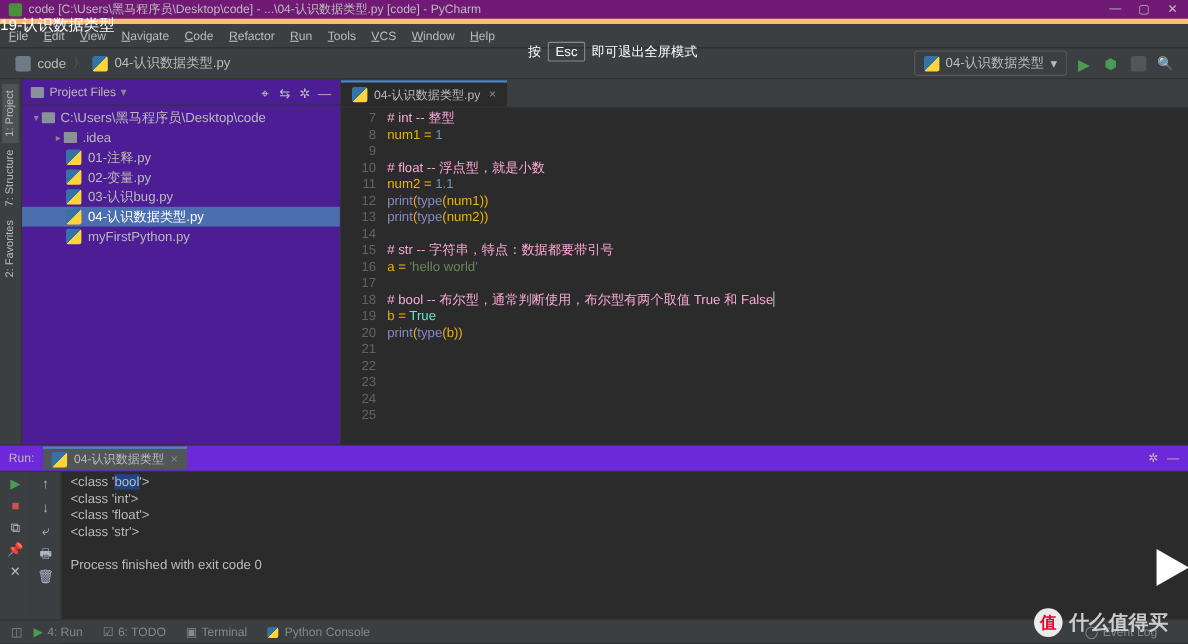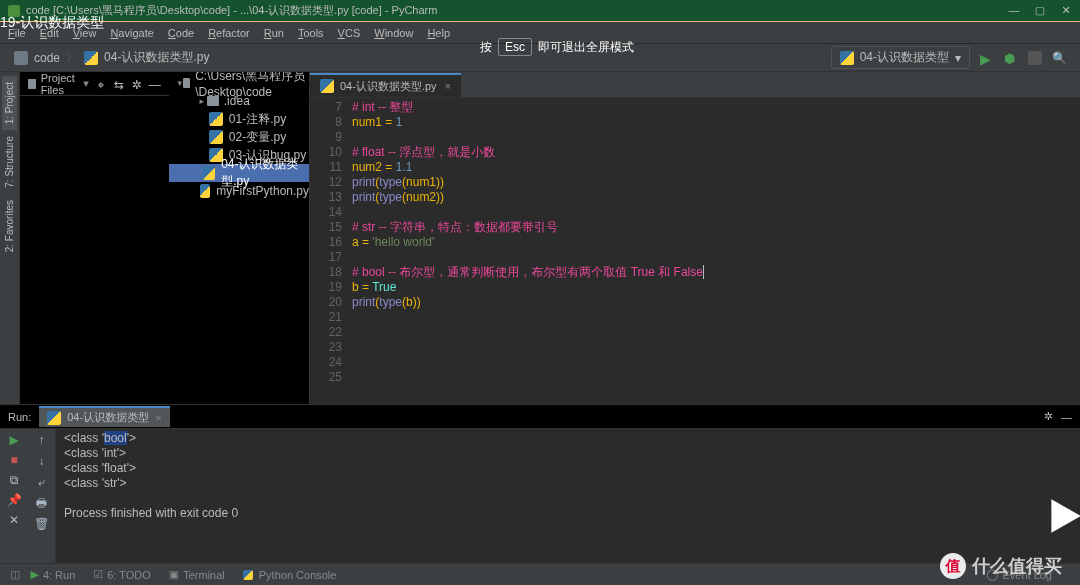--- a/index.html
+++ b/index.html
@@ -1,18 +1,18 @@
 <!DOCTYPE html>
 <html><head>
 <meta charset="utf-8">
 <style>
 * { margin: 0; padding: 0; box-sizing: border-box; font-family: "Segoe UI", Arial, sans-serif; }
 body { background: #2b2b2b; color: #a9b7c6; font-size: 12px; width: 1080px; height: 585px; overflow: hidden; position: relative; }
 .overlay-label { position: absolute; top: 14px; left: 0; color: #fff; font-size: 14px; z-index: 100; }
-.titlebar { background: #14532d; height: 22px; display: flex; align-items: center; padding: 0 8px; color: #bbb; font-size: 11px; border-bottom: 1px solid #fdba74; }
+.titlebar { background: #701a75; height: 22px; display: flex; align-items: center; padding: 0 8px; color: #bbb; font-size: 11px; border-bottom: 5px solid #fdba74; }
 .titlebar-icon { width: 12px; height: 12px; background: #4a8f3c; margin-right: 6px; border-radius: 2px; }
 .titlebar-text { flex: 1; }
 .win-controls { display: flex; gap: 14px; color: #bbb; }
 .win-ctrl { cursor: pointer; width: 12px; text-align: center; }
 .menubar { background: #3c3f41; height: 22px; display: flex; align-items: center; padding: 0 8px; gap: 14px; color: #bbb; font-size: 11px; border-bottom: 1px solid #2b2b2b; }
 .menubar span { cursor: pointer; }
 .menubar span u { text-decoration: underline; }
 .toolbar { background: #3c3f41; height: 28px; display: flex; align-items: center; padding: 0 14px; border-bottom: 1px solid #323232; }
 .crumb-icon { width: 14px; height: 14px; background: #6e7a86; margin-right: 6px; border-radius: 2px; }
 .crumb { color: #bbb; font-size: 12px; }
@@ -22,49 +22,49 @@
 .run-config { background: #3c3f41; border: 1px solid #555; padding: 2px 8px; border-radius: 3px; display: flex; align-items: center; color: #bbb; cursor: pointer; }
 .tb-icon { width: 14px; height: 14px; cursor: pointer; }
 .play { color: #499c54; font-size: 14px; }
 .bug { color: #499c54; font-size: 13px; }
 .stop { background: #555; border-radius: 2px; }
 .search { color: #bbb; }
 .main { display: flex; height: 332px; }
 .left-gutter { width: 20px; background: #3c3f41; border-right: 1px solid #323232; display: flex; flex-direction: column; align-items: center; padding-top: 4px; }
 .gutter-tab { writing-mode: vertical-lr; transform: rotate(180deg); font-size: 10px; color: #bbb; padding: 6px 2px; cursor: pointer; }
 .gutter-tab.active { background: #4e5254; }
-.sidebar { width: 290px; background: #000000; border-right: 1px solid #323232; display: flex; flex-direction: row; }
+.sidebar { width: 290px; background: #4c1d95; border-right: 1px solid #323232; display: flex; flex-direction: column; }
 .sidebar-head { height: 24px; display: flex; align-items: center; padding: 0 8px; color: #bbb; font-size: 11px; border-bottom: 1px solid #323232; }
 .sidebar-head .title { flex: 1; display: flex; align-items: center; }
 .sidebar-head .ico { width: 12px; height: 12px; cursor: pointer; margin-left: 6px; color: #bbb; text-align: center; font-size: 12px; }
 .tree { padding: 2px 0; overflow: auto; font-size: 12px; }
 .tree-row { height: 18px; display: flex; align-items: center; padding-left: 8px; color: #bbb; cursor: pointer; }
 .tree-row.sel { background: #4b6eaf; color: #fff; }
 .tree-indent { display: inline-block; }
 .folder-icon { width: 12px; height: 10px; background: #8a9299; margin-right: 5px; border-radius: 1px; display: inline-block; }
 .arrow { width: 10px; color: #888; display: inline-block; text-align: center; font-size: 9px; }
 .editor { flex: 1; background: #2b2b2b; display: flex; flex-direction: column; }
 .tabstrip { height: 26px; background: #3c3f41; display: flex; align-items: flex-end; border-bottom: 1px solid #323232; }
 .tab { height: 24px; display: flex; align-items: center; padding: 0 10px; background: #515658; color: #bbb; font-size: 11px; border-top: 2px solid transparent; cursor: pointer; }
 .tab.active { background: #2b2b2b; border-top: 2px solid #4a88c7; }
 .tab .close { margin-left: 8px; color: #888; cursor: pointer; }
 .code { display: flex; flex: 1; font-family: "Consolas","Courier New",monospace; font-size: 12px; line-height: 15px; padding-top: 2px; }
 .gutter { width: 42px; text-align: right; color: #606366; padding-right: 10px; user-select: none; }
 .gutter div { height: 15px; }
 .codelines { flex: 1; }
 .codelines div { height: 15px; white-space: pre; }
-.c-comment { color: #ec4899; }
+.c-comment { color: #f9a8d4; }
 .c-kw { color: #5eead4; }
 .c-num { color: #6897bb; }
 .c-builtin { color: #8888c6; }
 .c-str { color: #6a8759; }
 .c-var { color: #eab308; }
 .caret { border-right: 1px solid #bbb; }
 .run-panel { border-top: 1px solid #323232; background: #2b2b2b; display: flex; flex-direction: column; height: 187px; }
-.run-head { height: 24px; background: #000000; display: flex; align-items: center; padding: 0 8px; font-size: 11px; color: #bbb; border-bottom: 1px solid #323232; }
+.run-head { height: 24px; background: #6d28d9; display: flex; align-items: center; padding: 0 8px; font-size: 11px; color: #bbb; border-bottom: 1px solid #323232; }
 .run-head .title { display: flex; align-items: center; flex: 1; }
 .run-head .tab-item { background: #515658; padding: 2px 8px; margin-left: 8px; display: flex; align-items: center; border-top: 2px solid #4a88c7; }
 .run-body { display: flex; flex: 1; font-family: "Consolas","Courier New",monospace; font-size: 12px; line-height: 15px; }
 .run-gutter { width: 28px; background: #3c3f41; display: flex; flex-direction: column; align-items: center; padding-top: 4px; gap: 6px; }
 .run-gutter .ico { width: 14px; height: 14px; cursor: pointer; color: #bbb; text-align: center; font-size: 12px; }
 .run-gutter2 { width: 28px; background: #3c3f41; display: flex; flex-direction: column; align-items: center; padding-top: 4px; gap: 6px; border-right: 1px solid #323232; }
 .console { flex: 1; padding: 2px 8px; color: #bbb; }
 .console .path { color: #a9b7c6; }
 .console .path .hl { color: #287bde; }
 .console .sel { background: #214283; }

